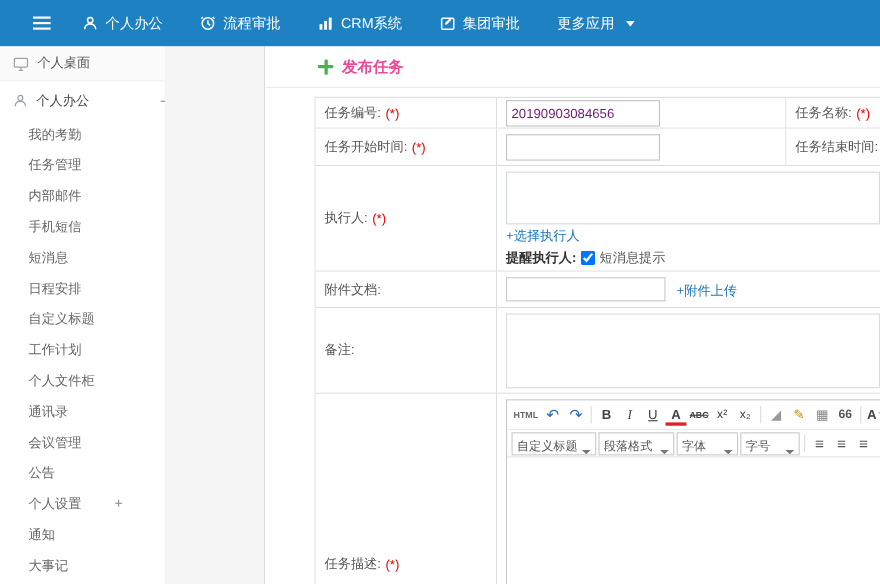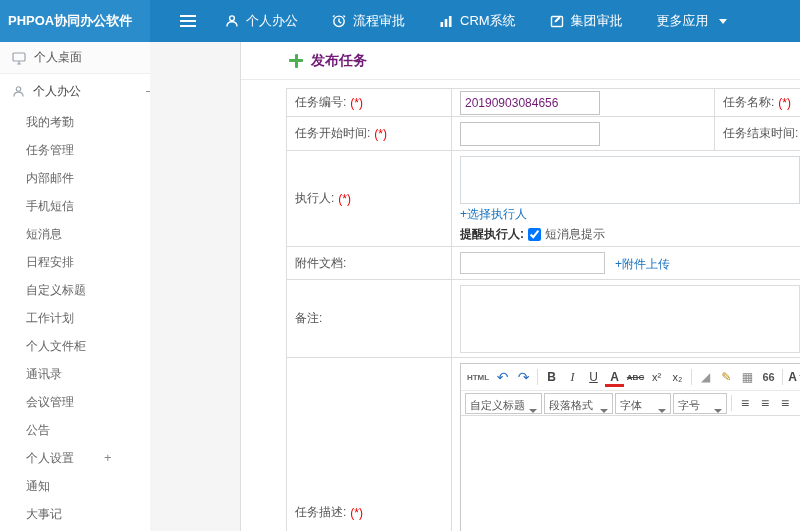--- a/index.html
+++ b/index.html
@@ -24,21 +24,21 @@
   .side-item{height:28px;line-height:28px;padding-left:26px;font-size:12px;color:#666;cursor:pointer;display:flex;align-items:center;}
   .side-item .toggle{margin-left:30px;color:#8a8a8a;font-size:13px;}
 
   
   .main-bg{position:absolute;left:150px;top:42px;right:0;bottom:0;background:#f5f5f5;}
   .panel{position:absolute;left:240px;top:42px;right:0;bottom:0;background:#fff;border-left:1px solid #ddd;overflow:hidden;}
   .panel-header{height:38px;border-bottom:1px solid #ebebeb;display:flex;align-items:center;gap:8px;padding-left:48px;}
   .plus-icon{position:relative;width:14px;height:14px;flex:0 0 14px;}
   .plus-icon::before{content:"";position:absolute;left:5.5px;top:0;width:3px;height:14px;background:#4caf50;border-radius:1px;}
   .plus-icon::after{content:"";position:absolute;left:0;top:5.5px;width:14px;height:3px;background:#4caf50;border-radius:1px;}
-  .page-title{font-size:14px;font-weight:bold;color:#701a75;}
+  .page-title{font-size:14px;font-weight:bold;color:#ec4899;}
 
   
   .form-table{position:absolute;left:45px;top:46px;width:856px;border-top:1px solid #dcdcdc;border-left:1px solid #dcdcdc;font-size:12px;color:#555;}
   .frow{display:flex;}
   .fcell{border-right:1px solid #dcdcdc;border-bottom:1px solid #dcdcdc;background:#fff;display:flex;align-items:center;padding:3px 8px;}
   .fcell.label{width:165px;flex:0 0 165px;}
   .fcell.field{width:263px;flex:0 0 263px;}
   .fcell.span3{width:691px;flex:0 0 691px;}
   .r1 .fcell{height:28px;}
   .r2 .fcell{height:34px;}
@@ -79,21 +79,20 @@
   .eselect{display:inline-flex;align-items:flex-end;justify-content:space-between;border:1px solid #c9c9c9;height:21px;padding:0 4px;font-size:11px;color:#555;margin:0 1px;cursor:pointer;background:#fff;}
   .eselect .dcaret{width:0;height:0;border-left:4px solid transparent;border-right:4px solid transparent;border-top:4px solid #777;margin-left:4px;}
   .w1{width:77px;}.w2{width:69px;}.w3{width:56px;}.w4{width:54px;}
   .align-btn{font-size:14px;color:#555;min-width:18px;}
   .econtent{height:250px;background:#fff;}
 </style>
 </head>
 <body>
 
 <div class="navbar">
-  <div class="logo">PHPOA协同办公软件</div>
   <div class="hamburger">
     <span class="bars"></span>
   </div>
   <div class="nav-items">
     <div class="nav-item">
       <svg width="14" height="14" viewBox="0 0 14 14" fill="none" stroke="#fff" stroke-width="1.4">
           <circle cx="7" cy="4.3" r="2.4"></circle>
           <path d="M2 12.5c0-3 2.2-4.8 5-4.8s5 1.8 5 4.8"></path>
         </svg>
       <span>个人办公</span>

